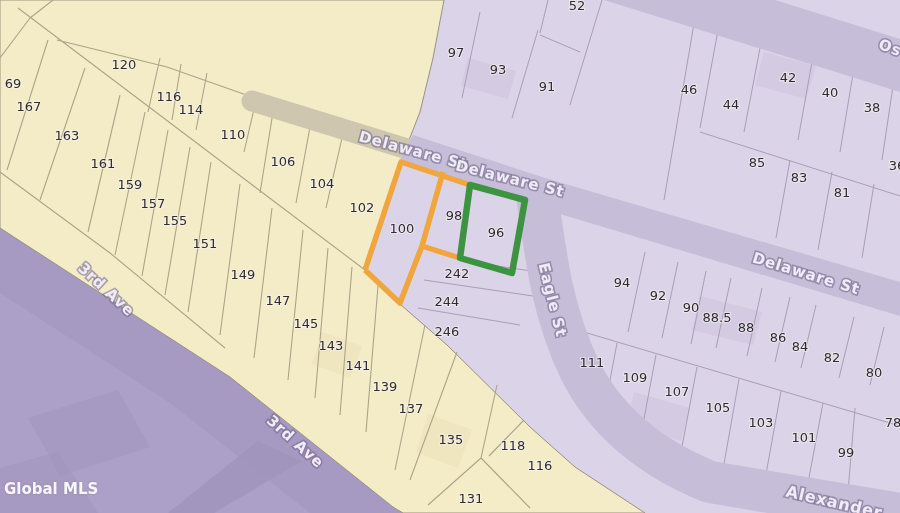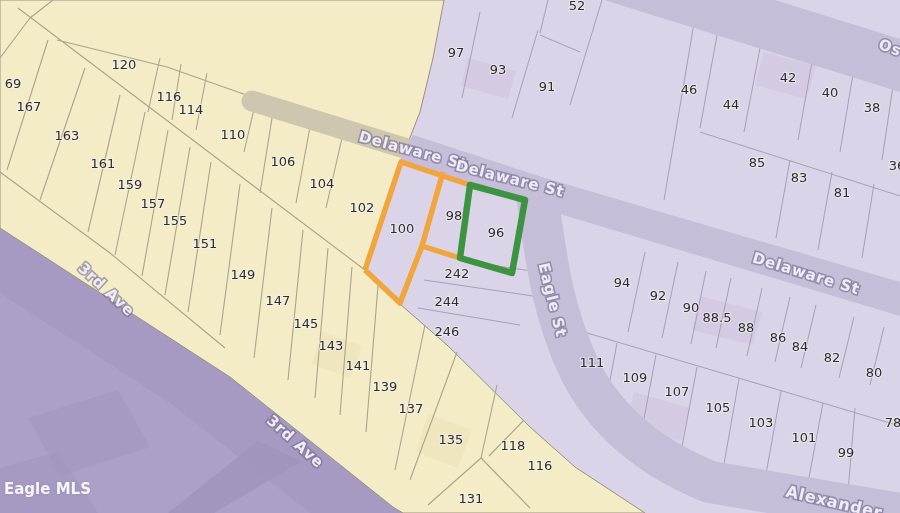--- a/index.html
+++ b/index.html
@@ -159,14 +159,14 @@
         <text x="510" y="179" transform="rotate(14 510 179)" font-size="15" class="street-name">Delaware St</text>
         <text x="806" y="274" transform="rotate(17 806 274)" font-size="15" class="street-name">Delaware St</text>
         <text x="552" y="300" transform="rotate(76 552 300)" font-size="15" class="street-name">Eagle St</text>
         <text x="106" y="290" transform="rotate(43 106 290)" font-size="15" class="street-name">3rd Ave</text>
         <text x="295" y="442" transform="rotate(42 295 442)" font-size="15" class="street-name">3rd Ave</text>
         <text x="890" y="48" transform="rotate(20 890 48)" font-size="15" class="street-name">Os</text>
         <text x="834" y="503" transform="rotate(13 834 503)" font-size="16" class="street-name">Alexander</text>
       </g>
   </svg>
 
-  <div id="watermark">Eagle MLS</div>
+  <div id="watermark">Global MLS</div>
 </div>
 
 </body></html>

